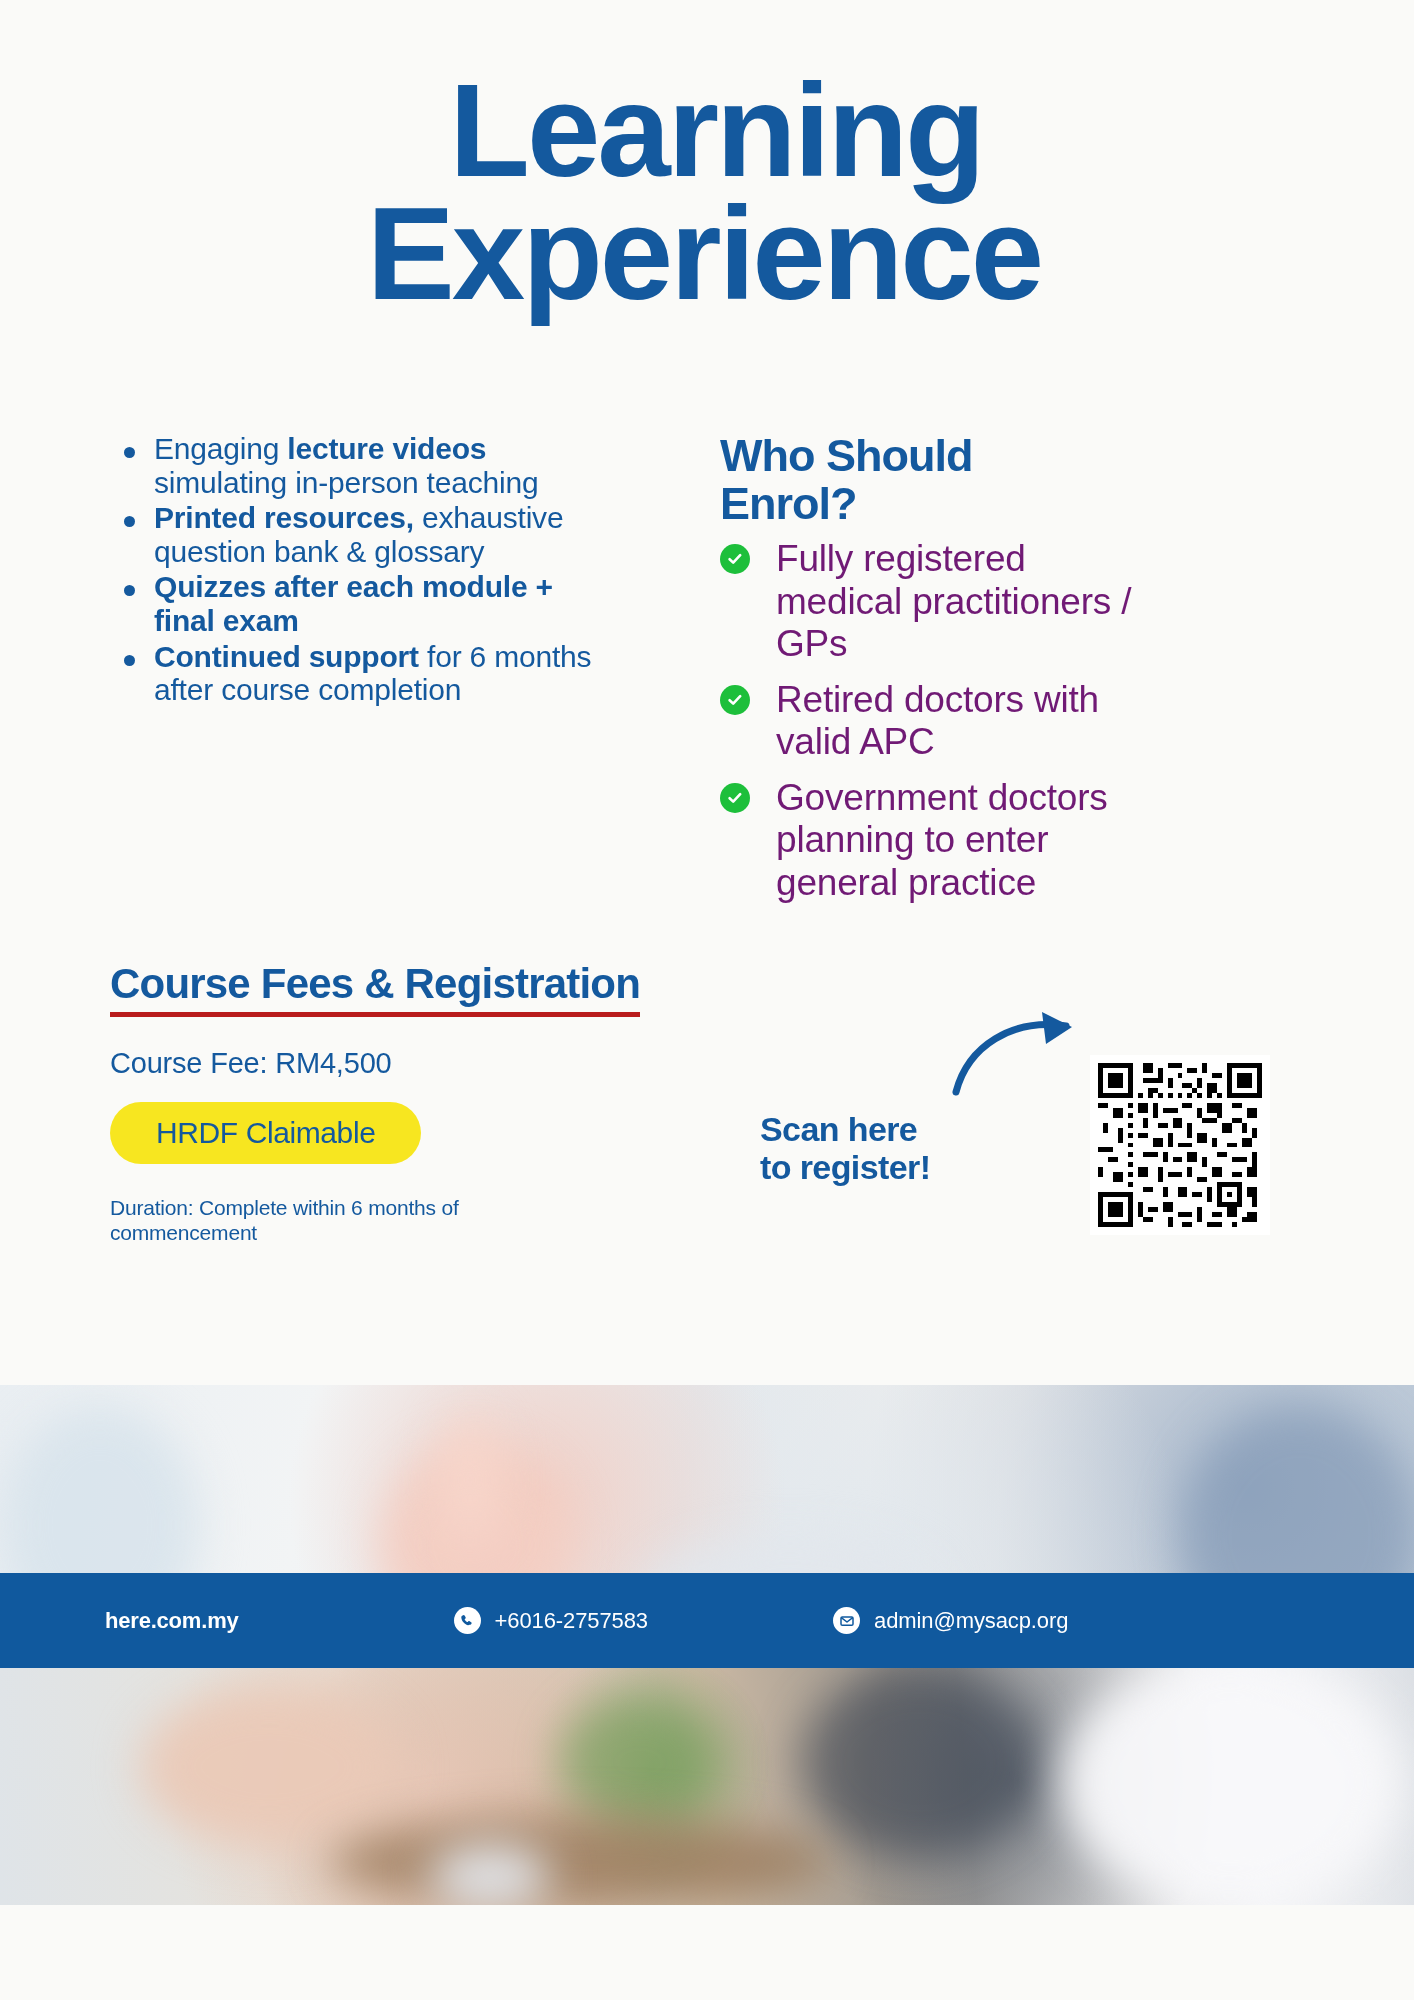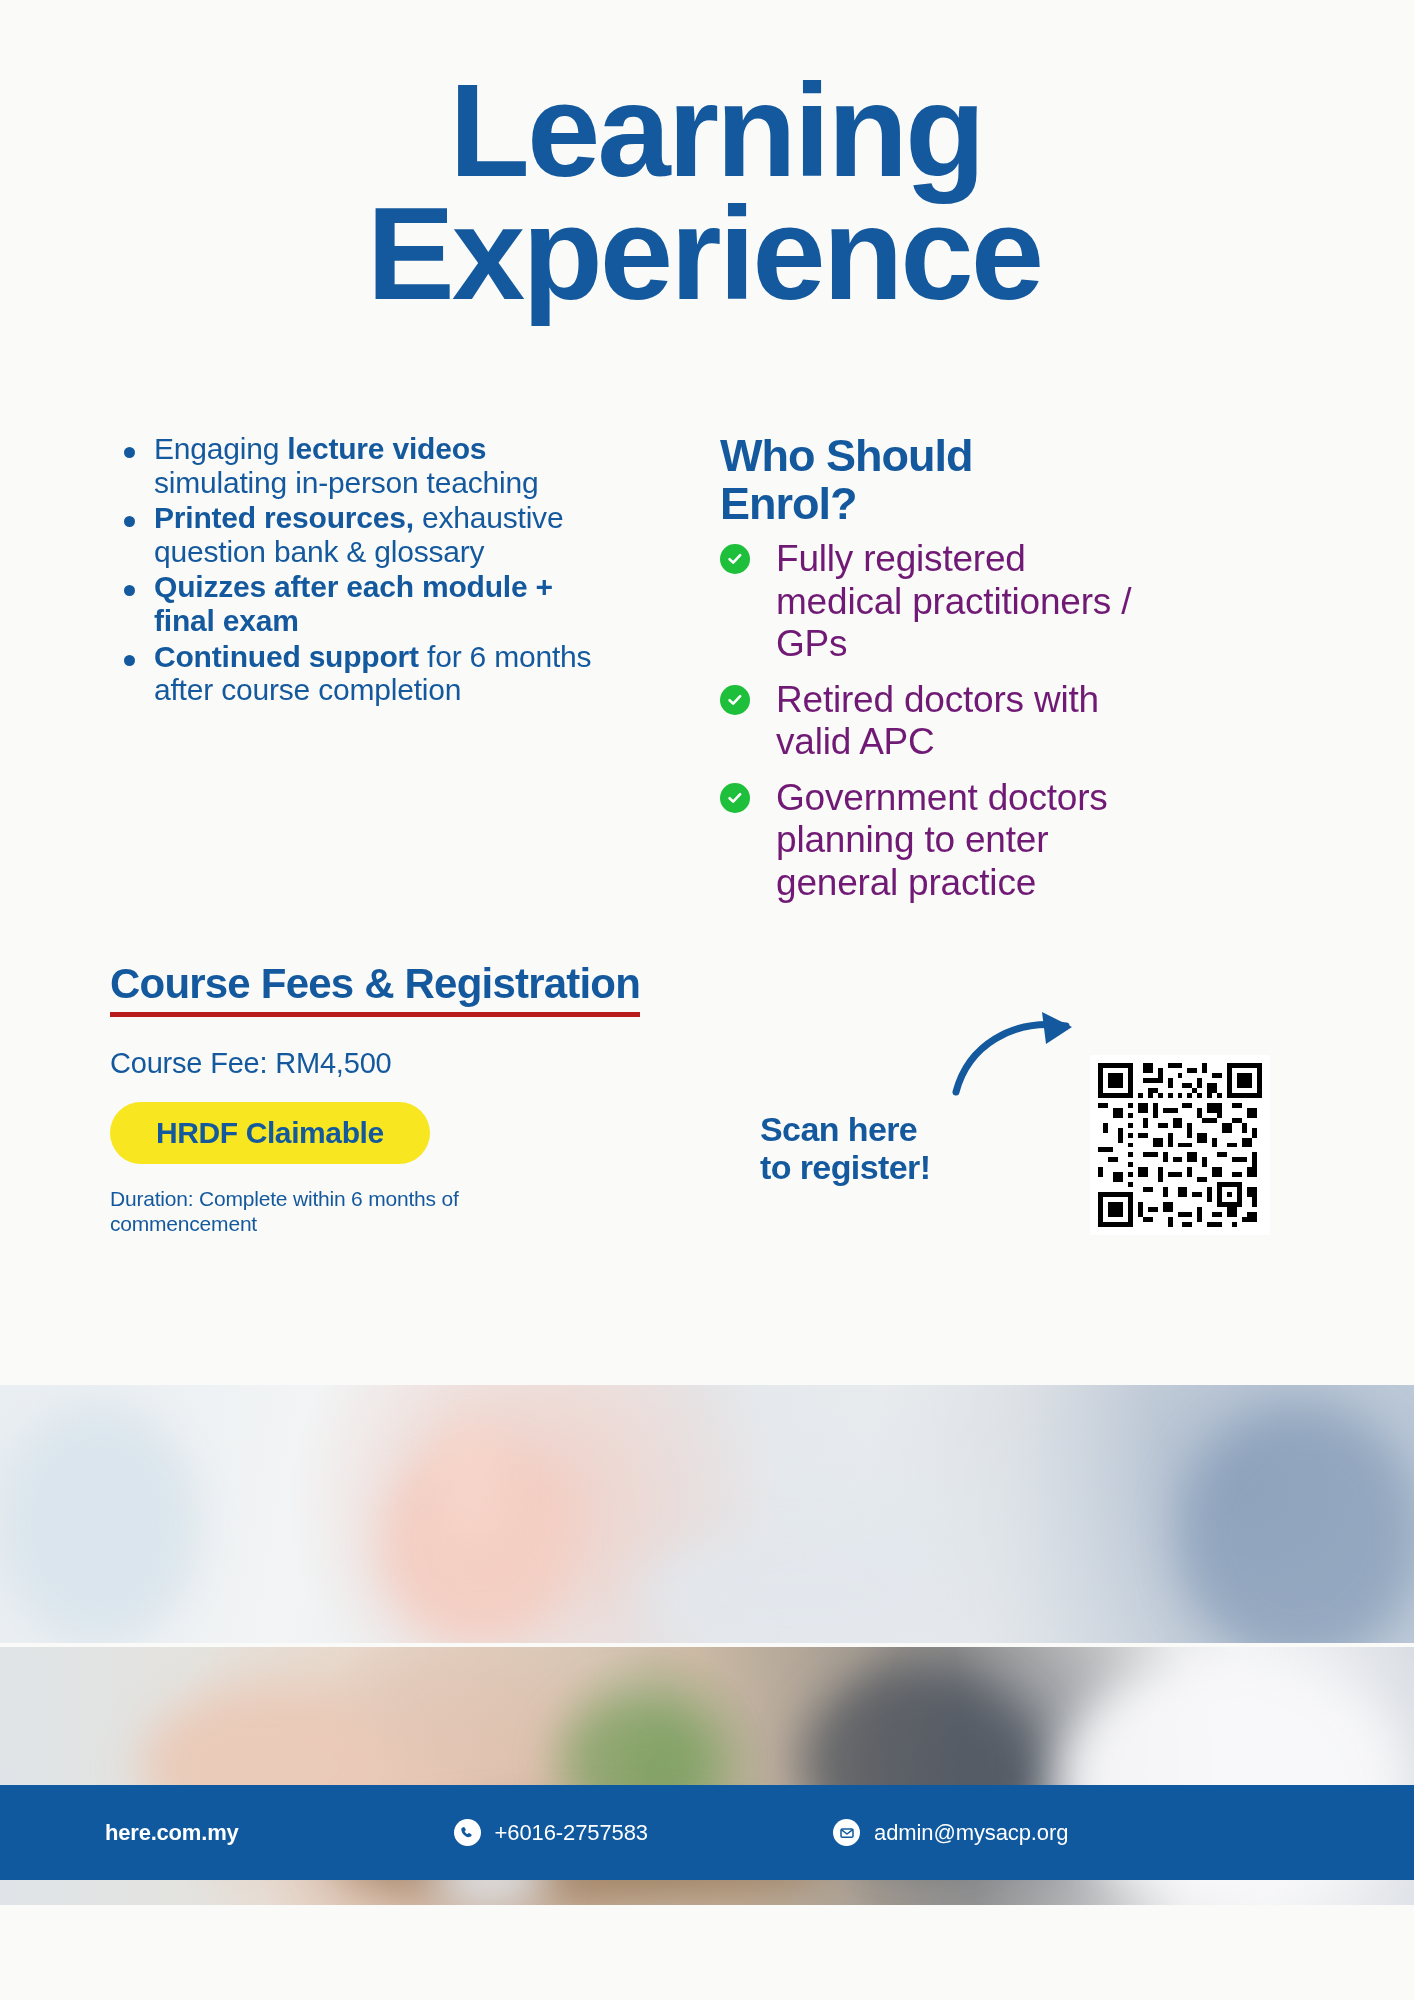--- a/index.html
+++ b/index.html
@@ -3,21 +3,21 @@
 <meta charset="utf-8">
 <style>
   * { margin:0; padding:0; box-sizing:border-box; }
   html, body { width:1414px; height:2000px; }
   body {
     font-family:"Liberation Sans", sans-serif;
     background:#FAFAF8;
     position:relative;
     overflow:hidden;
   }
-  .page { position:relative; width:1414px; height:1880px; background:#FAFAF8; }
+  .page { position:relative; width:1414px; height:1668px; background:#FAFAF8; }
 
   
   .hero {
     position:absolute; top:70px; left:0; width:1414px;
     text-align:center;
   }
   .hero-line {
     font-weight:800;
     font-size:132px;
     line-height:0.93;
@@ -100,26 +100,26 @@
   .fee-line {
     color:#14599E;
     font-size:29px;
     letter-spacing:-0.2px;
     margin-bottom:22px;
   }
   .hrdf {
     display:inline-block;
     background:#F7E620;
     color:#14599E;
-    font-weight:700;
+    font-weight:400;
     font-size:30px;
     letter-spacing:-0.4px;
     padding:14px 46px;
     border-radius:34px;
-    margin-bottom:22px;
+    margin-bottom:31px;
   }
   .duration {
     color:#14599E;
     font-size:21px;
     line-height:1.2;
     letter-spacing:-0.2px;
     max-width:500px;
   }
 
   

